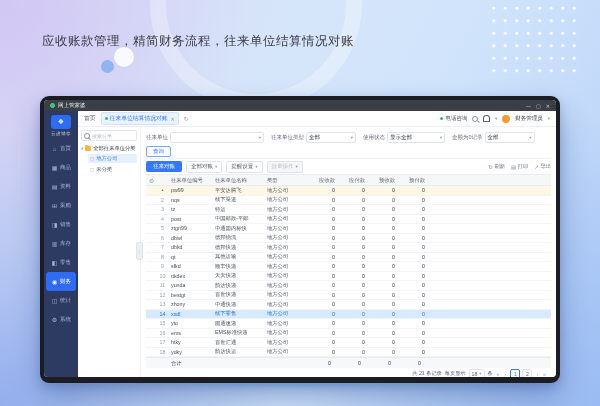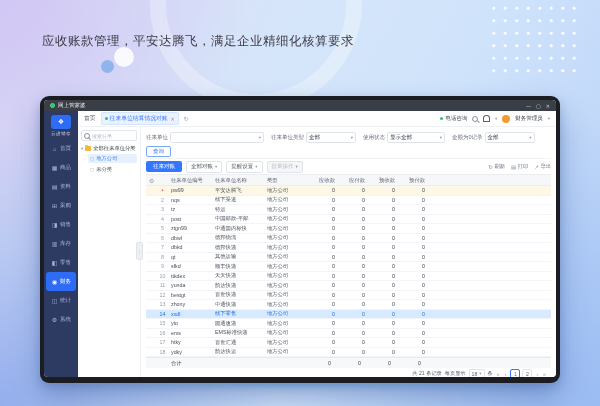--- a/index.html
+++ b/index.html
@@ -114,21 +114,21 @@
 </style>
 </head>
 <body>
 
 <div class="ring"></div>
 <div class="circle-white"></div>
 <div class="circle-blue"></div>
 <div class="dots-grid"></div>
 
 <div class="hero">
-  <div class="hero-sub">应收账款管理，平安达腾飞，满足企业精细化核算要求</div>
+  <div class="hero-sub">应收账款管理，精简财务流程，往来单位结算情况对账</div>
 </div>
 
 <div class="glow"></div>
 
 <div class="laptop">
   <div class="screen">
 
     <div class="titlebar">
       <div class="titlebar-left">
         <span class="logo-dot"></span>

